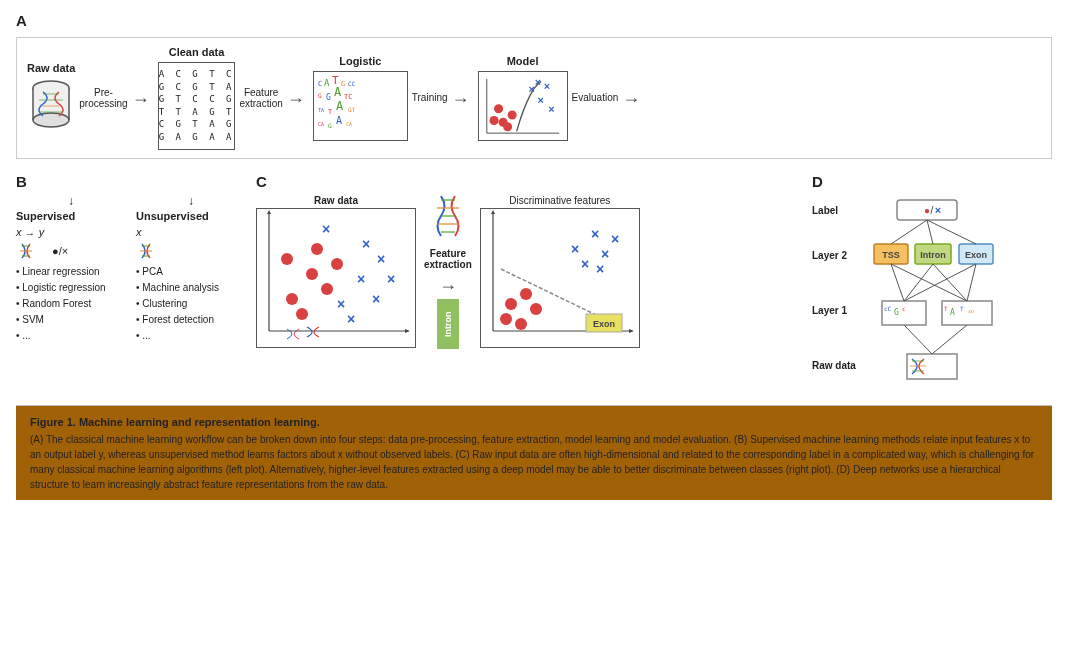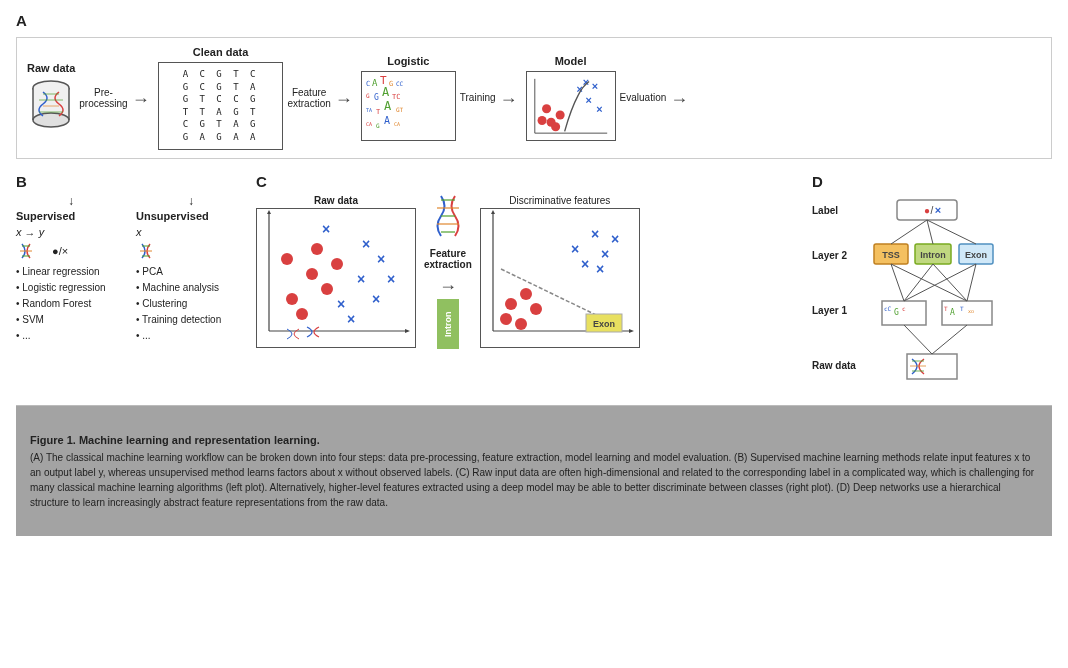--- a/index.html
+++ b/index.html
@@ -190,23 +190,23 @@
     }
 
     
     .section-d {
       width: 240px;
       flex-shrink: 0;
     }
 
     
     .caption-box {
-      background: #a3a3a3;
+      background: #a16207;
       border-top: 1px solid #bbb;
-      padding: 26px 14px;
+      padding: 8px 14px;
       font-size: 10px;
       line-height: 1.5;
       color: #222;
     }
 
     .caption-title {
       font-weight: bold;
       margin-bottom: 2px;
       font-size: 11px;
     }
@@ -244,21 +244,21 @@
       </div>
     </div>
 
     <div class="arrow-with-label">
       <div class="arrow-label">Pre-<br>processing</div>
       <div class="arrow">→</div>
     </div>
 
     <div class="pipeline-step">
       <div class="step-label">Clean data</div>
-      <div class="step-box" style="padding:5px 24px;">
+      <div class="step-box" style="padding:5px 0;">
         <pre class="data-table" style="font-size:9px;line-height:1.4;letter-spacing:3px;">A C G T C
 G C G T A
 G T C C G
 T T A G T
 C G T A G
 G A G A A</pre>
       </div>
     </div>
 
     <div class="arrow-with-label">
@@ -376,21 +376,21 @@
               <path d="M14,2 Q8,9 14,16" stroke="#d94040" stroke-width="1.5" fill="none"></path>
               <line x1="6" y1="4" x2="14" y2="4" stroke="#50a030" stroke-width="1"></line>
               <line x1="4" y1="9" x2="16" y2="9" stroke="#e08830" stroke-width="1"></line>
               <line x1="6" y1="14" x2="14" y2="14" stroke="#50a030" stroke-width="1"></line>
             </svg>
           </div>
           <ul class="b-list">
             <li>PCA</li>
             <li>Machine analysis</li>
             <li>Clustering</li>
-            <li>Training detection</li>
+            <li>Forest detection</li>
             <li>...</li>
           </ul>
         </div>
       </div>
     </div>
 
     <div class="section-c">
       <span class="section-label">C</span>
       <div class="c-content">
 

